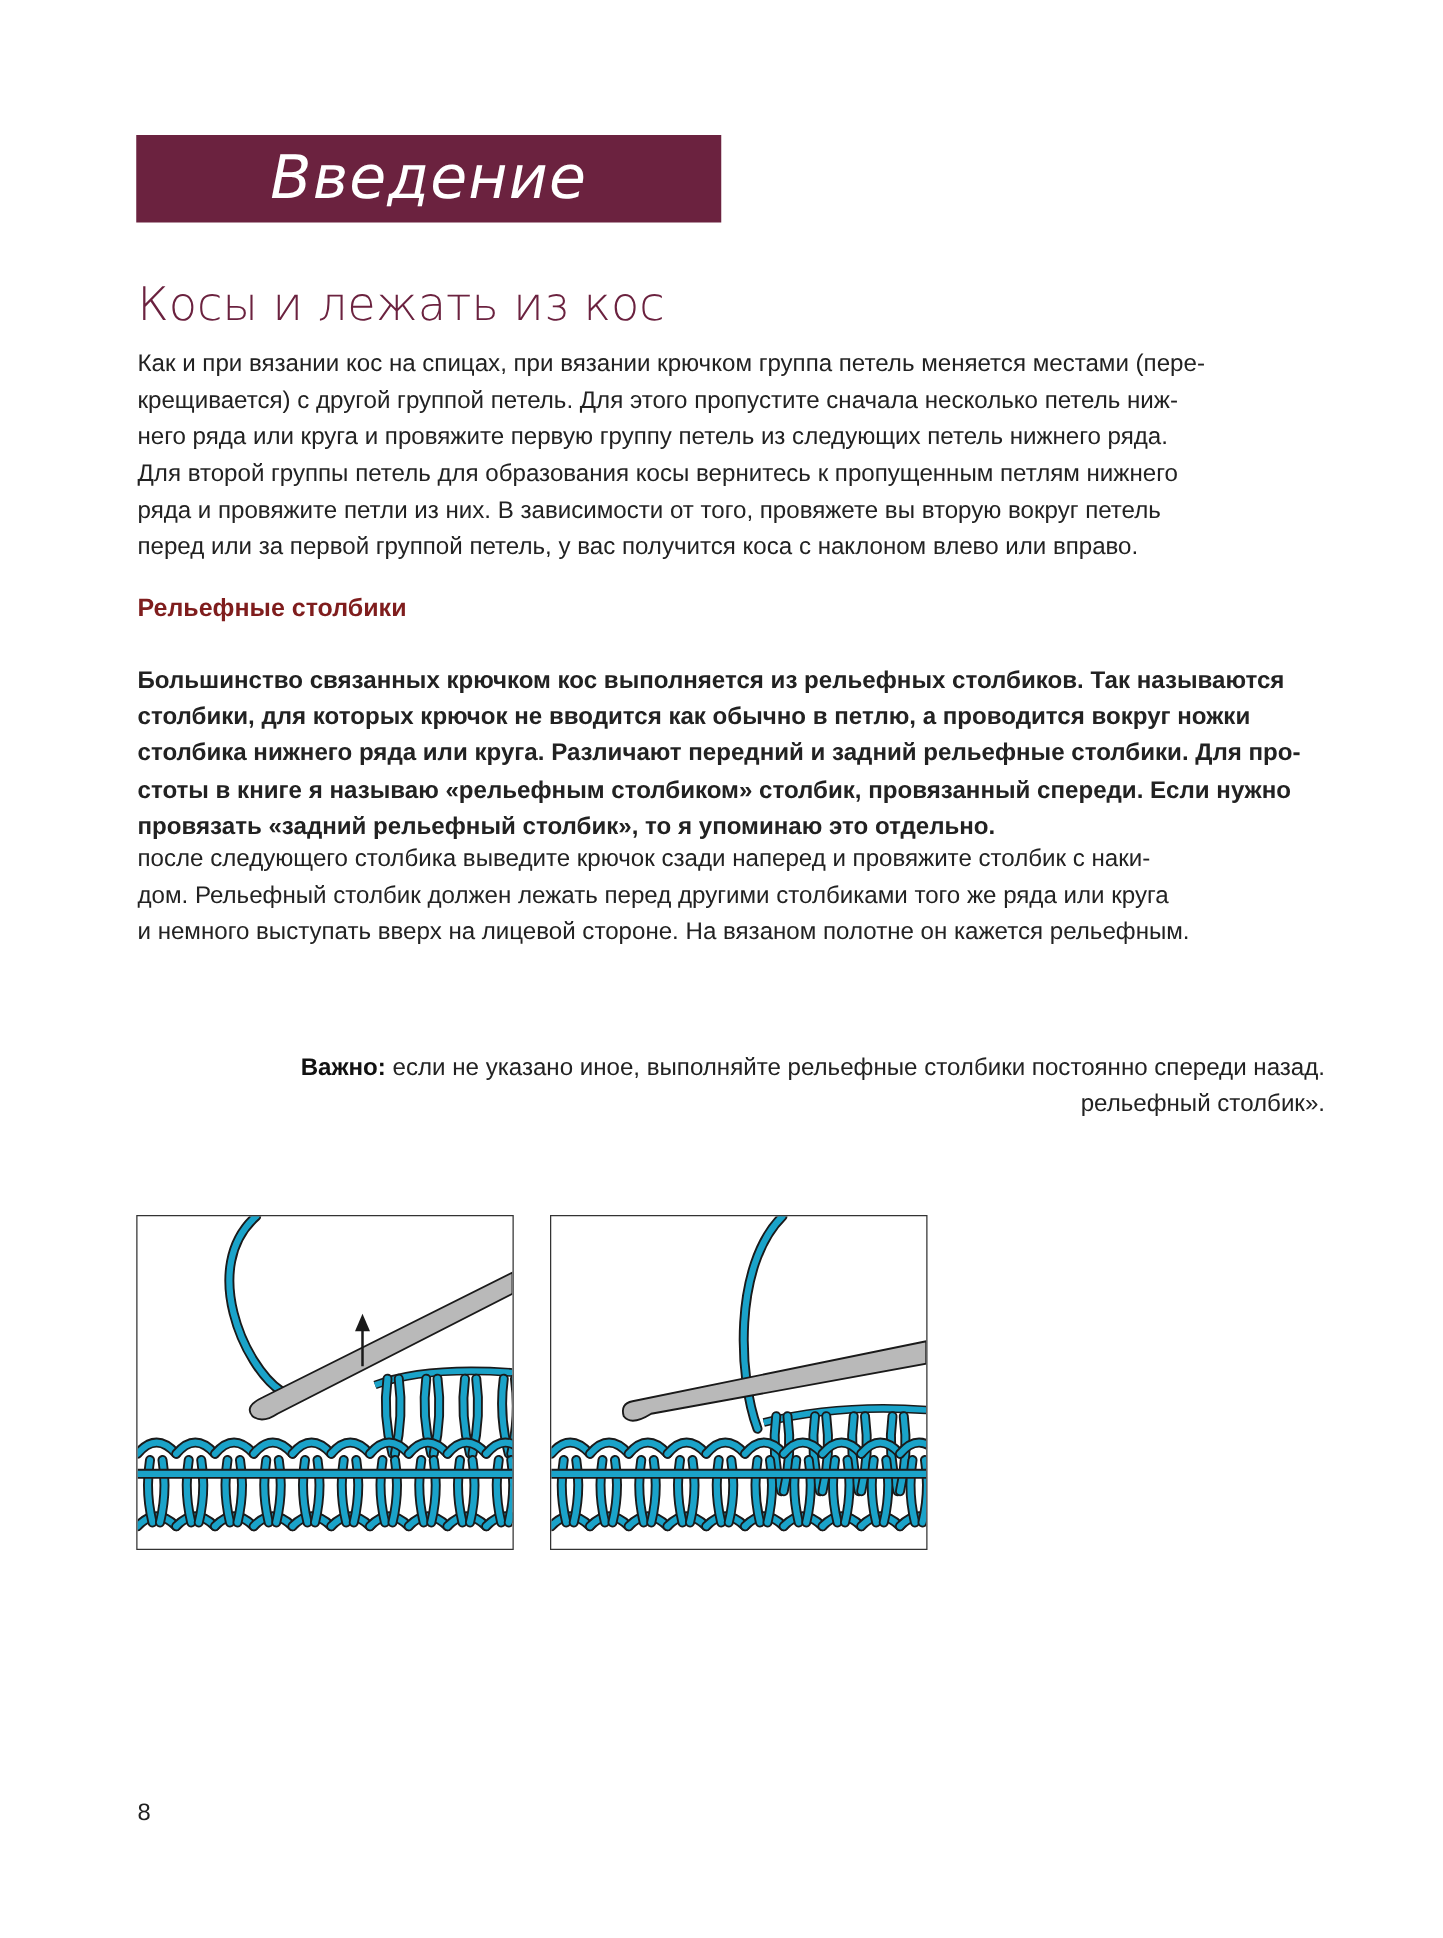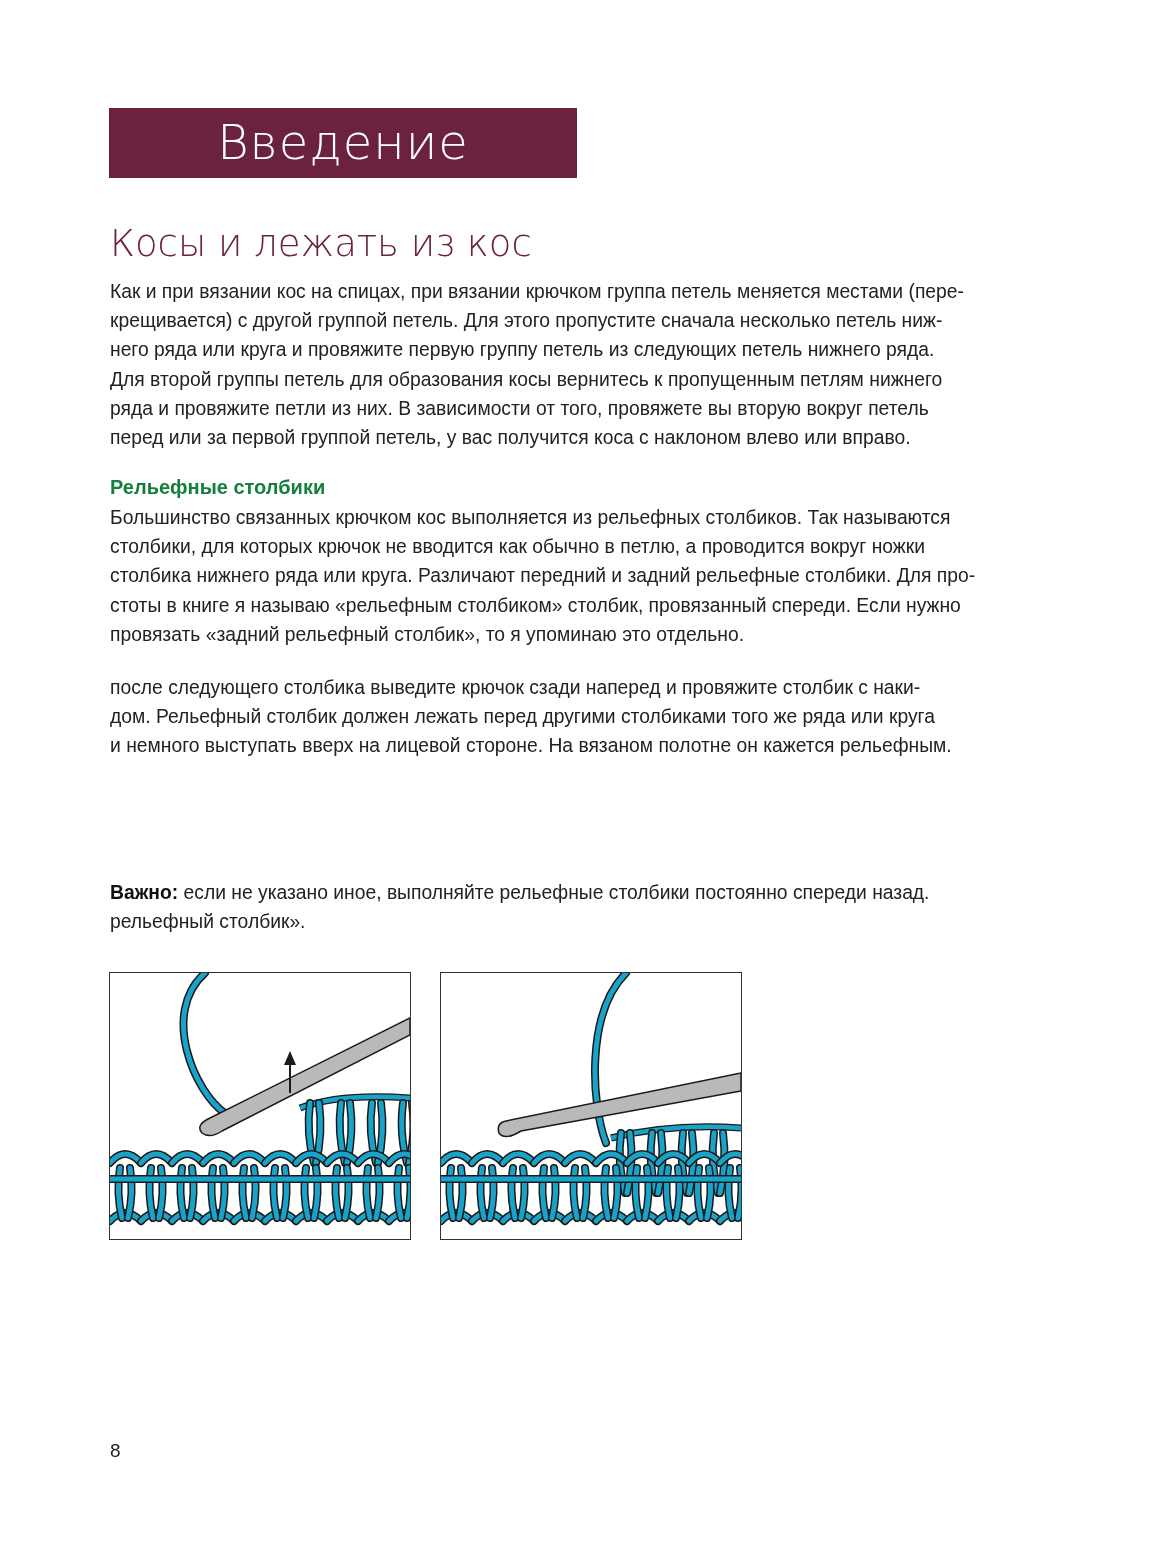--- a/index.html
+++ b/index.html
@@ -1,28 +1,28 @@
 <!DOCTYPE html>
 <html><head>
   <meta charset="utf-8">
   <style>
     html, body { margin: 0; padding: 0; background: #ffffff; }
     body { width: 1154px; height: 1550px; position: relative; overflow: hidden;
            font-family: "DejaVu Sans", sans-serif; color: #1f1f1f; }
     .chapter-bar { position: absolute; left: 109px; top: 108px; width: 468px; height: 70px;
-                   background: #6b223f; }
+                   background: #6b223f; font-style: italic; }
     .chapter-title { position: absolute; left: 0; right: 0; top: 6px; text-align: center;
                      color: #ffffff; font-size: 48px; font-weight: 300; letter-spacing: 1px;
                      font-family: "DejaVu Sans", sans-serif; }
     .section-title { position: absolute; left: 110px; top: 222px; color: #6b223f;
                      font-size: 37px; font-weight: 300; font-family: "DejaVu Sans", sans-serif; margin: 0; }
     .para { position: absolute; left: 110px; width: 950px; font-size: 19.3px; line-height: 29.2px;
             color: #222; margin: 0; font-family: "Liberation Sans", sans-serif; }
     .para .line { display: block; white-space: nowrap; }
-    .sub-heading { position: absolute; left: 110px; top: 476px; color: #15803d; font-weight: bold;
+    .sub-heading { position: absolute; left: 110px; top: 476px; color: #7f1d1d; font-weight: bold;
                    font-size: 20px; margin: 0; font-family: "Liberation Sans", sans-serif; }
     b.inline { font-weight: bold; color: #111; }
     .figure { position: absolute; top: 972px; width: 300px; height: 266px; border: 1.5px solid #333;
               background: #fff; overflow: hidden; }
     .figure svg { display: block; width: 100%; height: 100%; }
     .page-number { position: absolute; left: 110px; top: 1440px; font-size: 19px;
                    font-family: "Liberation Sans", sans-serif; color: #222; }
   </style>
 </head>
 <body>
@@ -37,35 +37,35 @@
   <span class="line">Как и при вязании кос на спицах, при вязании крючком группа петель меняется местами (пере-</span>
   <span class="line">крещивается) с другой группой петель. Для этого пропустите сначала несколько петель ниж-</span>
   <span class="line">него ряда или круга и провяжите первую группу петель из следующих петель нижнего ряда.</span>
   <span class="line">Для второй группы петель для образования косы вернитесь к пропущенным петлям нижнего</span>
   <span class="line">ряда и провяжите петли из них. В зависимости от того, провяжете вы вторую вокруг петель</span>
   <span class="line">перед или за первой группой петель, у вас получится коса с наклоном влево или вправо.</span>
 </p>
 
 <h2 class="sub-heading">Рельефные столбики</h2>
 
-<p class="para" style="top:503px;">
+<p class="para" style="top:530px;font-weight:bold;">
   <span class="line">Большинство связанных крючком кос выполняется из рельефных столбиков. Так называются</span>
   <span class="line">столбики, для которых крючок не вводится как обычно в петлю, а проводится вокруг ножки</span>
   <span class="line">столбика нижнего ряда или круга. Различают передний и задний рельефные столбики. Для про-</span>
   <span class="line">стоты в книге я называю «рельефным столбиком» столбик, провязанный спереди. Если нужно</span>
   <span class="line">провязать «задний рельефный столбик», то я упоминаю это отдельно.</span>
 </p>
 
 <p class="para" style="top:673px;">
   <span class="line">после следующего столбика выведите крючок сзади наперед и провяжите столбик с наки-</span>
   <span class="line">дом. Рельефный столбик должен лежать перед другими столбиками того же ряда или круга</span>
   <span class="line">и немного выступать вверх на лицевой стороне. На вязаном полотне он кажется рельефным.</span>
 </p>
 
-<p class="para" style="top:878px;">
+<p class="para" style="top:840px;text-align:right;">
   <span class="line"><b class="inline">Важно:</b><span> если не указано иное, выполняйте рельефные столбики постоянно спереди назад.</span></span>
   <span class="line">рельефный столбик».</span>
 </p>
 
 <div class="figure" style="left:109px;">
   <svg viewBox="0 0 300 266">
     <g stroke="#1a1a1a" stroke-width="8" fill="none" stroke-linecap="round">
       <path d="M 95 0 C 50 40 85 120 115 140"></path>
     </g>
     <g stroke="#1aa3c9" stroke-width="5" fill="none" stroke-linecap="round">

